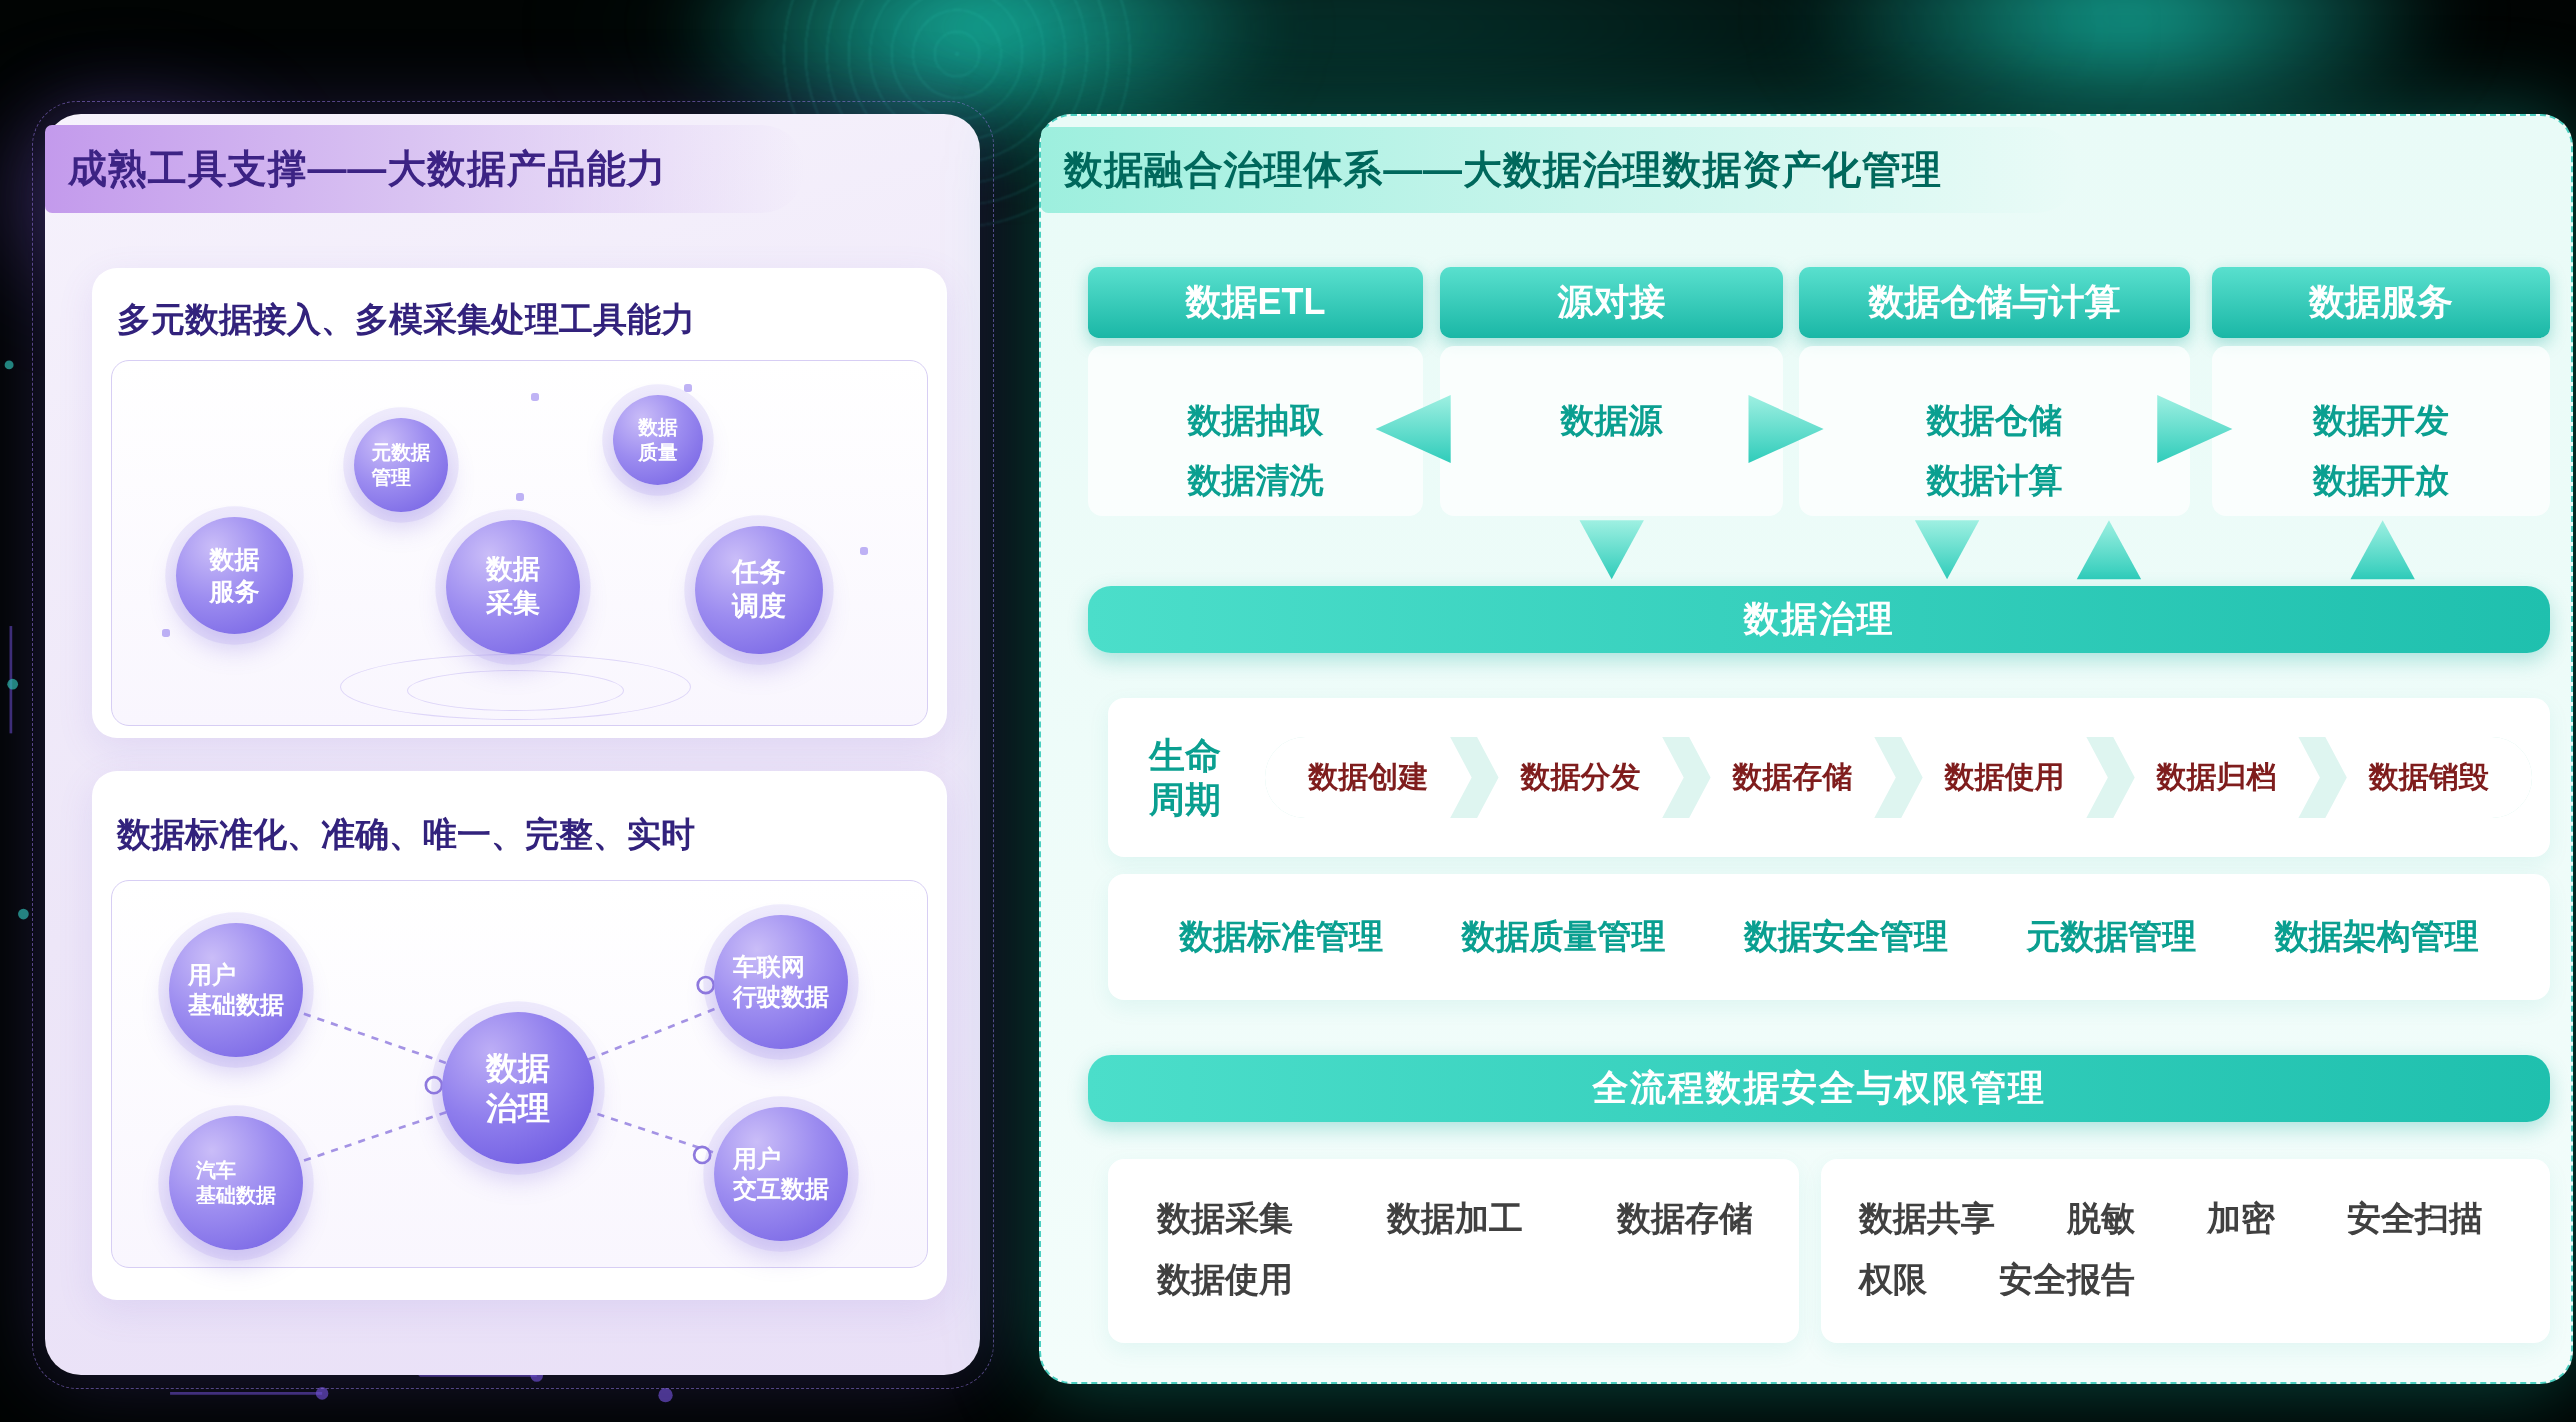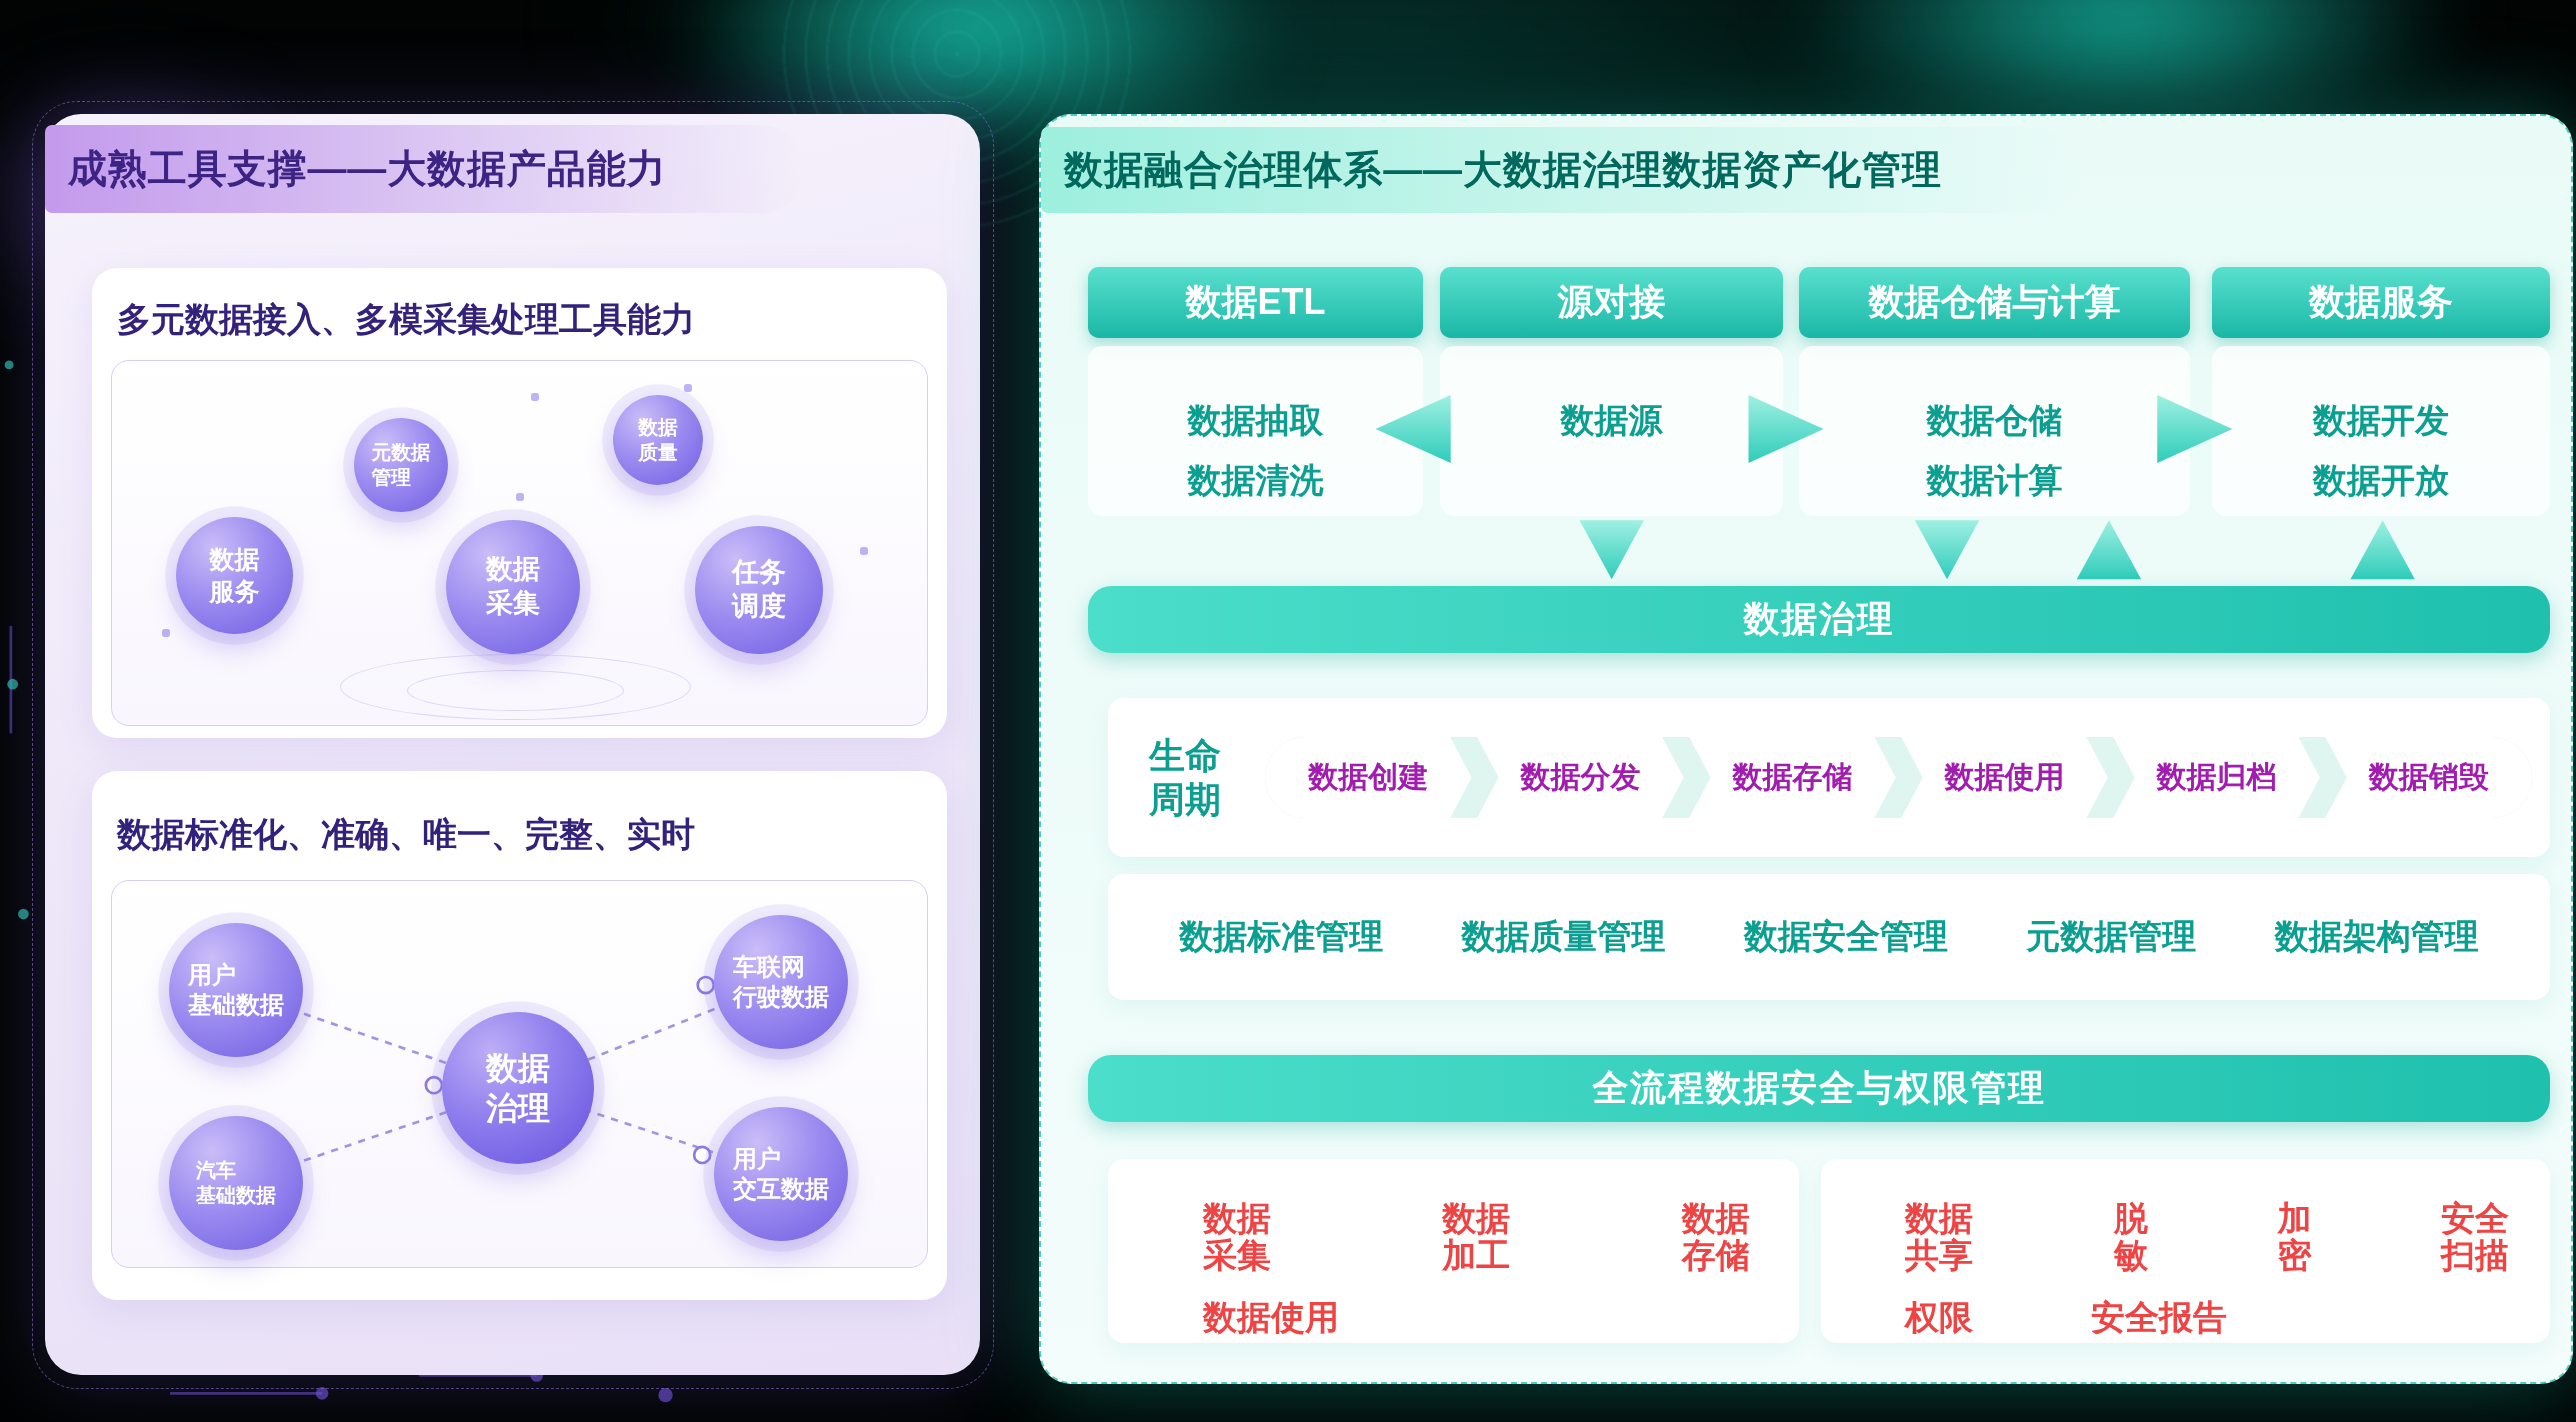--- a/index.html
+++ b/index.html
@@ -77,36 +77,36 @@
           color:#fff;font-size:36px;font-weight:700;box-shadow:0 7.2px 19.7px rgba(20,170,155,.3);letter-spacing:1.8px;}
   .rp-bar.governance{top:470px;}
   .rp-bar.security{top:939px;}
   .rp-lifecycle{position:absolute;left:67px;top:582px;width:1442px;height:159px;background:#fff;border-radius:16px;
                 display:flex;align-items:center;box-shadow:0 7.2px 21.5px rgba(20,170,155,.08);box-sizing:border-box;}
   .lc-label{width:157px;padding-left:41px;font-size:36px;font-weight:700;color:#0a9f90;
             white-space:pre-line;line-height:1.2;box-sizing:border-box;}
   .lc-steps{flex:1;margin-right:18px;height:81px;background:#def5f0;border-radius:40px;
             display:flex;overflow:hidden;gap:5.4px;}
   .lc-step{flex:1;background:#fff;display:flex;align-items:center;justify-content:center;
-           font-size:30px;font-weight:700;color:#a21caf;
+           font-size:30px;font-weight:700;color:#7f1d1d;
            clip-path:polygon(0 0,calc(100% - 21.5px) 0,100% 50%,calc(100% - 21.5px) 100%,0 100%,21.5px 50%);}
   .lc-step.first{clip-path:polygon(0 0,calc(100% - 21.5px) 0,100% 50%,calc(100% - 21.5px) 100%,0 100%);
                  border-radius:40px 0 0 40px;}
   .lc-step.last{clip-path:polygon(0 0,100% 0,100% 100%,0 100%,21.5px 50%);border-radius:0 40px 40px 0;}
   .rp-management{position:absolute;left:67px;top:758px;width:1442px;height:126px;background:#fff;border-radius:16px;
                  display:flex;align-items:center;justify-content:space-around;padding:0 32px;box-sizing:border-box;
                  box-shadow:0 7.2px 21.5px rgba(20,170,155,.08);}
   .rp-management span{font-size:34px;font-weight:700;color:#0a9f90;}
   .rb-card{position:absolute;top:1043px;height:184px;background:#fff;border-radius:16px;
            padding:41px 18px 0 49px;box-sizing:border-box;box-shadow:0 7.2px 21.5px rgba(20,170,155,.08);}
   .rb-left{left:67px;width:691px;}
   .rb-right{left:780px;width:729px;padding-left:38px;}
   .rb-row{display:flex;gap:94px;margin-bottom:24px;}
   .rb-right .rb-row{gap:72px;}
-  .rb-card span{font-size:34px;font-weight:700;color:#ef4444;line-height:1.1;margin-left:46px;}
+  .rb-card span{font-size:34px;font-weight:700;color:#404040;line-height:1.1;}
 </style>
 </head>
 <body>
 
 <div class="canvas">
 
   <div class="glow glow-1"></div>
   <div class="glow glow-2"></div>
   <div class="glow glow-3"></div>
   <div class="glow glow-4"></div>

